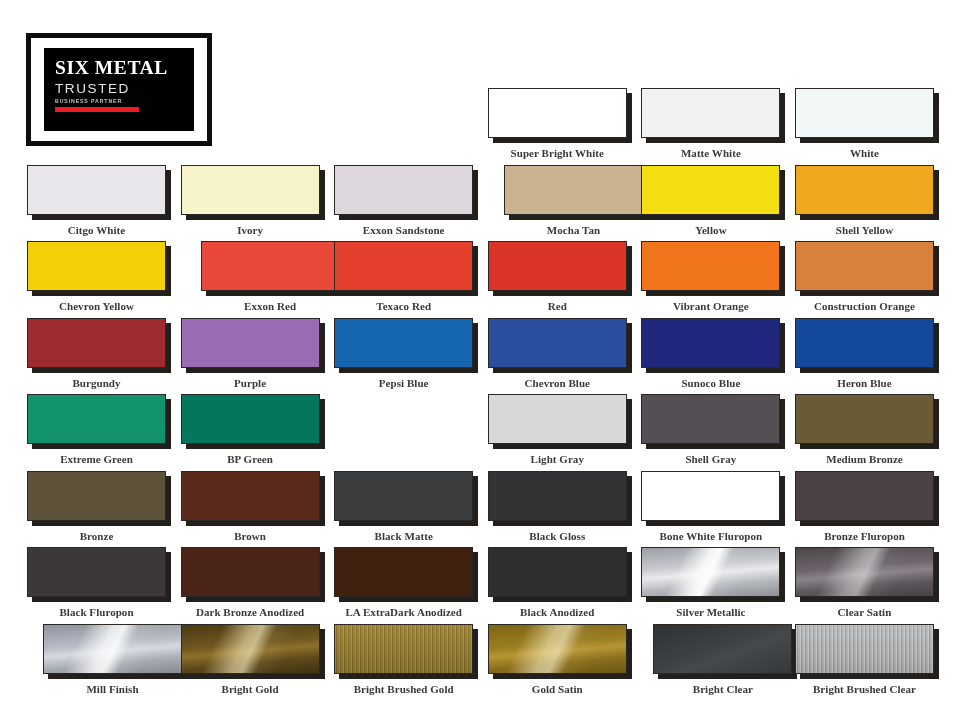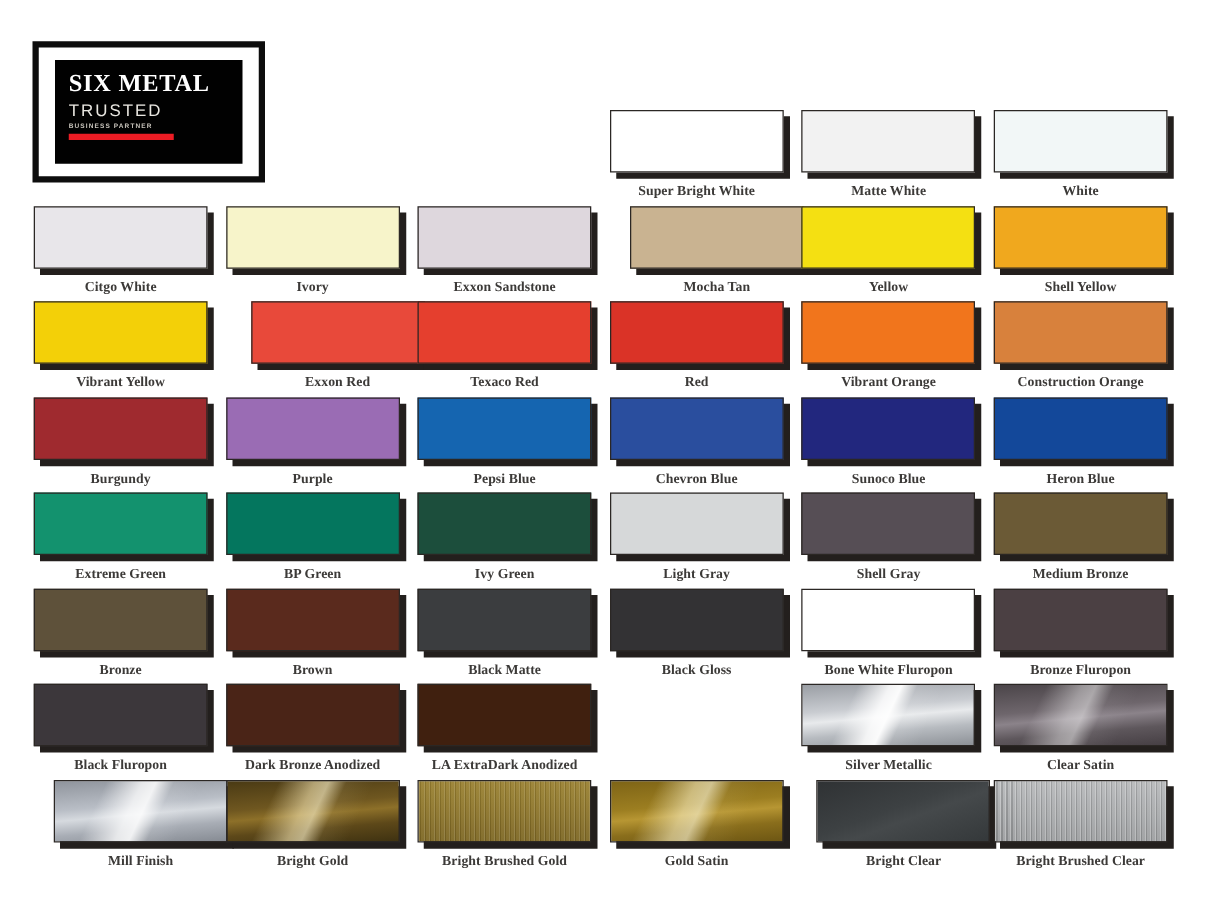--- a/index.html
+++ b/index.html
@@ -284,21 +284,21 @@
             <div class="swatch" style="background: rgb(240, 168, 30);"></div>
           </div>
           <div class="label">Shell Yellow</div>
         </div>
       </div>
       <div class="row">
         <div class="cell" style="left: 0px;">
           <div class="swatch-shadow">
             <div class="swatch" style="background: rgb(243, 208, 8);"></div>
           </div>
-          <div class="label">Vibrant Yellow</div>
+          <div class="label">Chevron Yellow</div>
         </div>
         <div class="cell" style="left: 153.6px; padding-left: 20px;">
           <div class="swatch-shadow">
             <div class="swatch" style="background: rgb(232, 73, 58);"></div>
           </div>
           <div class="label">Exxon Red</div>
         </div>
         <div class="cell" style="left: 307.2px;">
           <div class="swatch-shadow">
             <div class="swatch" style="background: rgb(229, 63, 46);"></div>
@@ -368,130 +368,130 @@
             <div class="swatch" style="background: rgb(19, 146, 110);"></div>
           </div>
           <div class="label">Extreme Green</div>
         </div>
         <div class="cell" style="left: 153.6px;">
           <div class="swatch-shadow">
             <div class="swatch" style="background: rgb(4, 118, 94);"></div>
           </div>
           <div class="label">BP Green</div>
         </div>
+        <div class="cell" style="left: 460.8px;">
+          <div class="swatch-shadow">
+            <div class="swatch" style="background: rgb(214, 216, 217);"></div>
+          </div>
+          <div class="label">Light Gray</div>
+        </div>
+        <div class="cell" style="left: 614.4px;">
+          <div class="swatch-shadow">
+            <div class="swatch" style="background: rgb(86, 78, 85);"></div>
+          </div>
+          <div class="label">Shell Gray</div>
+        </div>
+        <div class="cell" style="left: 768px;">
+          <div class="swatch-shadow">
+            <div class="swatch" style="background: rgb(107, 90, 54);"></div>
+          </div>
+          <div class="label">Medium Bronze</div>
+        </div>
+      </div>
+      <div class="row">
+        <div class="cell" style="left: 0px;">
+          <div class="swatch-shadow">
+            <div class="swatch" style="background: rgb(94, 81, 58);"></div>
+          </div>
+          <div class="label">Bronze</div>
+        </div>
+        <div class="cell" style="left: 153.6px;">
+          <div class="swatch-shadow">
+            <div class="swatch" style="background: rgb(90, 42, 29);"></div>
+          </div>
+          <div class="label">Brown</div>
+        </div>
         <div class="cell" style="left: 307.2px;">
           <div class="swatch-shadow">
-            <div class="swatch" style="background: rgb(28, 78, 60);"></div>
-          </div>
-          <div class="label">Ivy Green</div>
-        </div>
-        <div class="cell" style="left: 460.8px;">
-          <div class="swatch-shadow">
-            <div class="swatch" style="background: rgb(214, 216, 217);"></div>
-          </div>
-          <div class="label">Light Gray</div>
-        </div>
-        <div class="cell" style="left: 614.4px;">
-          <div class="swatch-shadow">
-            <div class="swatch" style="background: rgb(86, 78, 85);"></div>
-          </div>
-          <div class="label">Shell Gray</div>
-        </div>
-        <div class="cell" style="left: 768px;">
-          <div class="swatch-shadow">
-            <div class="swatch" style="background: rgb(107, 90, 54);"></div>
-          </div>
-          <div class="label">Medium Bronze</div>
+            <div class="swatch" style="background: rgb(59, 61, 63);"></div>
+          </div>
+          <div class="label">Black Matte</div>
+        </div>
+        <div class="cell" style="left: 460.8px;">
+          <div class="swatch-shadow">
+            <div class="swatch" style="background: rgb(51, 50, 52);"></div>
+          </div>
+          <div class="label">Black Gloss</div>
+        </div>
+        <div class="cell" style="left: 614.4px;">
+          <div class="swatch-shadow">
+            <div class="swatch" style="background: rgb(255, 255, 255);"></div>
+          </div>
+          <div class="label">Bone White Fluropon</div>
+        </div>
+        <div class="cell" style="left: 768px;">
+          <div class="swatch-shadow">
+            <div class="swatch" style="background: rgb(75, 64, 67);"></div>
+          </div>
+          <div class="label">Bronze Fluropon</div>
         </div>
       </div>
       <div class="row">
         <div class="cell" style="left: 0px;">
           <div class="swatch-shadow">
-            <div class="swatch" style="background: rgb(94, 81, 58);"></div>
-          </div>
-          <div class="label">Bronze</div>
+            <div class="swatch" style="background: rgb(60, 55, 59);"></div>
+          </div>
+          <div class="label">Black Fluropon</div>
         </div>
         <div class="cell" style="left: 153.6px;">
           <div class="swatch-shadow">
-            <div class="swatch" style="background: rgb(90, 42, 29);"></div>
-          </div>
-          <div class="label">Brown</div>
+            <div class="swatch" style="background: rgb(74, 36, 23);"></div>
+          </div>
+          <div class="label">Dark Bronze Anodized</div>
         </div>
         <div class="cell" style="left: 307.2px;">
           <div class="swatch-shadow">
-            <div class="swatch" style="background: rgb(59, 61, 63);"></div>
-          </div>
-          <div class="label">Black Matte</div>
-        </div>
-        <div class="cell" style="left: 460.8px;">
-          <div class="swatch-shadow">
-            <div class="swatch" style="background: rgb(51, 50, 52);"></div>
-          </div>
-          <div class="label">Black Gloss</div>
-        </div>
-        <div class="cell" style="left: 614.4px;">
-          <div class="swatch-shadow">
-            <div class="swatch" style="background: rgb(255, 255, 255);"></div>
-          </div>
-          <div class="label">Bone White Fluropon</div>
-        </div>
-        <div class="cell" style="left: 768px;">
-          <div class="swatch-shadow">
-            <div class="swatch" style="background: rgb(75, 64, 67);"></div>
-          </div>
-          <div class="label">Bronze Fluropon</div>
-        </div>
-      </div>
-      <div class="row">
-        <div class="cell" style="left: 0px;">
-          <div class="swatch-shadow">
-            <div class="swatch" style="background: rgb(60, 55, 59);"></div>
-          </div>
-          <div class="label">Black Fluropon</div>
+            <div class="swatch" style="background: rgb(64, 32, 15);"></div>
+          </div>
+          <div class="label">LA ExtraDark Anodized</div>
+        </div>
+        <div class="cell" style="left: 460.8px;">
+          <div class="swatch-shadow">
+            <div class="swatch" style="background: rgb(47, 47, 48);"></div>
+          </div>
+          <div class="label">Black Anodized</div>
+        </div>
+        <div class="cell" style="left: 614.4px;">
+          <div class="swatch-shadow">
+            <div class="swatch fx-metal-silver"></div>
+          </div>
+          <div class="label">Silver Metallic</div>
+        </div>
+        <div class="cell" style="left: 768px;">
+          <div class="swatch-shadow">
+            <div class="swatch fx-metal-clear"></div>
+          </div>
+          <div class="label">Clear Satin</div>
+        </div>
+      </div>
+      <div class="row">
+        <div class="cell" style="left: 0px; margin-left: 16px;">
+          <div class="swatch-shadow">
+            <div class="swatch fx-metal-mill"></div>
+          </div>
+          <div class="label">Mill Finish</div>
         </div>
         <div class="cell" style="left: 153.6px;">
           <div class="swatch-shadow">
-            <div class="swatch" style="background: rgb(74, 36, 23);"></div>
-          </div>
-          <div class="label">Dark Bronze Anodized</div>
+            <div class="swatch fx-metal-gold"></div>
+          </div>
+          <div class="label">Bright Gold</div>
         </div>
         <div class="cell" style="left: 307.2px;">
           <div class="swatch-shadow">
-            <div class="swatch" style="background: rgb(64, 32, 15);"></div>
-          </div>
-          <div class="label">LA ExtraDark Anodized</div>
-        </div>
-        <div class="cell" style="left: 614.4px;">
-          <div class="swatch-shadow">
-            <div class="swatch fx-metal-silver"></div>
-          </div>
-          <div class="label">Silver Metallic</div>
-        </div>
-        <div class="cell" style="left: 768px;">
-          <div class="swatch-shadow">
-            <div class="swatch fx-metal-clear"></div>
-          </div>
-          <div class="label">Clear Satin</div>
-        </div>
-      </div>
-      <div class="row">
-        <div class="cell" style="left: 0px; margin-left: 16px;">
-          <div class="swatch-shadow">
-            <div class="swatch fx-metal-mill"></div>
-          </div>
-          <div class="label">Mill Finish</div>
-        </div>
-        <div class="cell" style="left: 153.6px;">
-          <div class="swatch-shadow">
-            <div class="swatch fx-metal-gold"></div>
-          </div>
-          <div class="label">Bright Gold</div>
-        </div>
-        <div class="cell" style="left: 307.2px;">
-          <div class="swatch-shadow">
             <div class="swatch fx-brushed-gold"></div>
           </div>
           <div class="label">Bright Brushed Gold</div>
         </div>
         <div class="cell" style="left: 460.8px;">
           <div class="swatch-shadow">
             <div class="swatch fx-metal-goldsatin"></div>
           </div>
           <div class="label">Gold Satin</div>
         </div>

